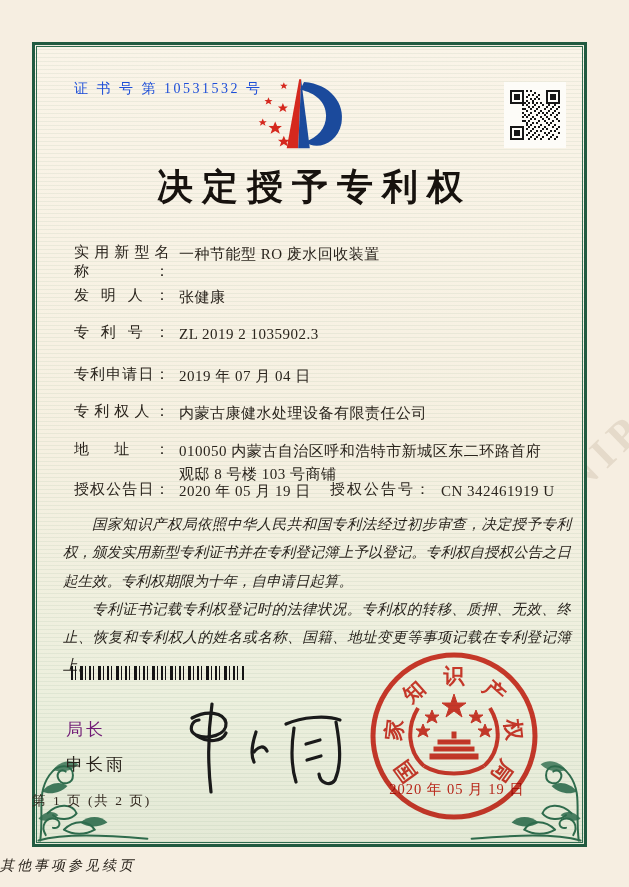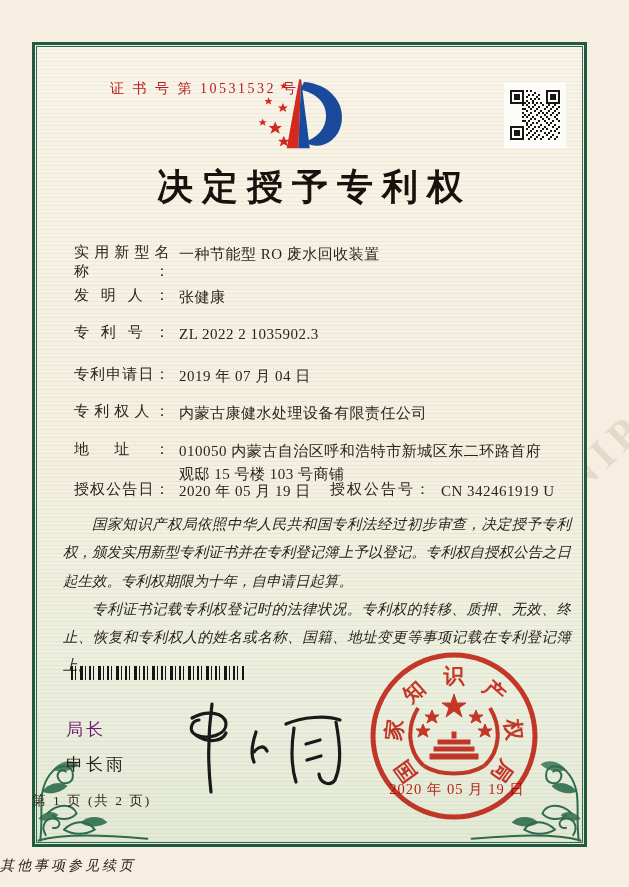--- a/index.html
+++ b/index.html
@@ -35,21 +35,21 @@
     transform:rotate(-44deg);
     white-space:nowrap;pointer-events:none;
   }
   .wm1{left:120px;top:120px;}
   .wm2{left:520px;top:430px;color:rgba(190,172,148,.30);}
   .wm3{left:190px;top:600px;color:rgba(170,160,140,.22);}
 
   
   .cert-no{
     position:absolute;left:74px;top:80px;
-    font-size:14px;letter-spacing:2.5px;color:#b91c1c;margin-left:36px;
+    font-size:14px;letter-spacing:2.5px;color:#1d4ed8;
   }
   .logo{position:absolute;left:256px;top:74px;width:96px;height:94px;}
   .qr{position:absolute;left:504px;top:82px;width:58px;height:62px;background:#fdfcf8;padding:2px;}
   .title{
     position:absolute;left:0;top:163px;width:100%;
     text-align:center;font-size:36px;font-weight:700;letter-spacing:9px;
     color:#17120e;
   }
 
   
@@ -220,30 +220,30 @@
 
   <div class="title">决定授予专利权</div>
 
   <div class="field-row" style="top:286px">
     <span class="flabel">发明人：</span><span class="fvalue">张健康</span>
   </div>
   <div class="field-row" style="top:243px">
     <span class="flabel">实用新型名称：</span><span class="fvalue">一种节能型 RO 废水回收装置</span>
   </div>
   <div class="field-row" style="top:323px">
-    <span class="flabel">专利号：</span><span class="fvalue">ZL 2022 2 1035902.3</span>
+    <span class="flabel">专利号：</span><span class="fvalue">ZL 2019 2 1035902.3</span>
   </div>
   <div class="field-row" style="top:365px">
     <span class="flabel">专利申请日：</span><span class="fvalue">2019 年 07 月 04 日</span>
   </div>
   <div class="field-row" style="top:402px">
     <span class="flabel">专利权人：</span><span class="fvalue">内蒙古康健水处理设备有限责任公司</span>
   </div>
   <div class="field-row" style="top:440px">
-    <span class="flabel">地址：</span><span class="fvalue addr">010050 内蒙古自治区呼和浩特市新城区东二环路首府观邸 15 号楼 103 号商铺</span>
+    <span class="flabel">地址：</span><span class="fvalue addr">010050 内蒙古自治区呼和浩特市新城区东二环路首府观邸 8 号楼 103 号商铺</span>
   </div>
   <div class="field-row" style="top:480px;width:500px">
     <span class="flabel">授权公告日：</span><span class="fvalue">2020 年 05 月 19 日</span>
     <span class="pair2">
       <span class="flabel2">授权公告号：</span><span class="fvalue">CN 342461919 U</span>
     </span>
   </div>
 
   <div class="body-text">
     <p>国家知识产权局依照中华人民共和国专利法经过初步审查，决定授予专利权，颁发实用新型专利证书并在专利登记簿上予以登记。专利权自授权公告之日起生效。专利权期限为十年，自申请日起算。</p>

